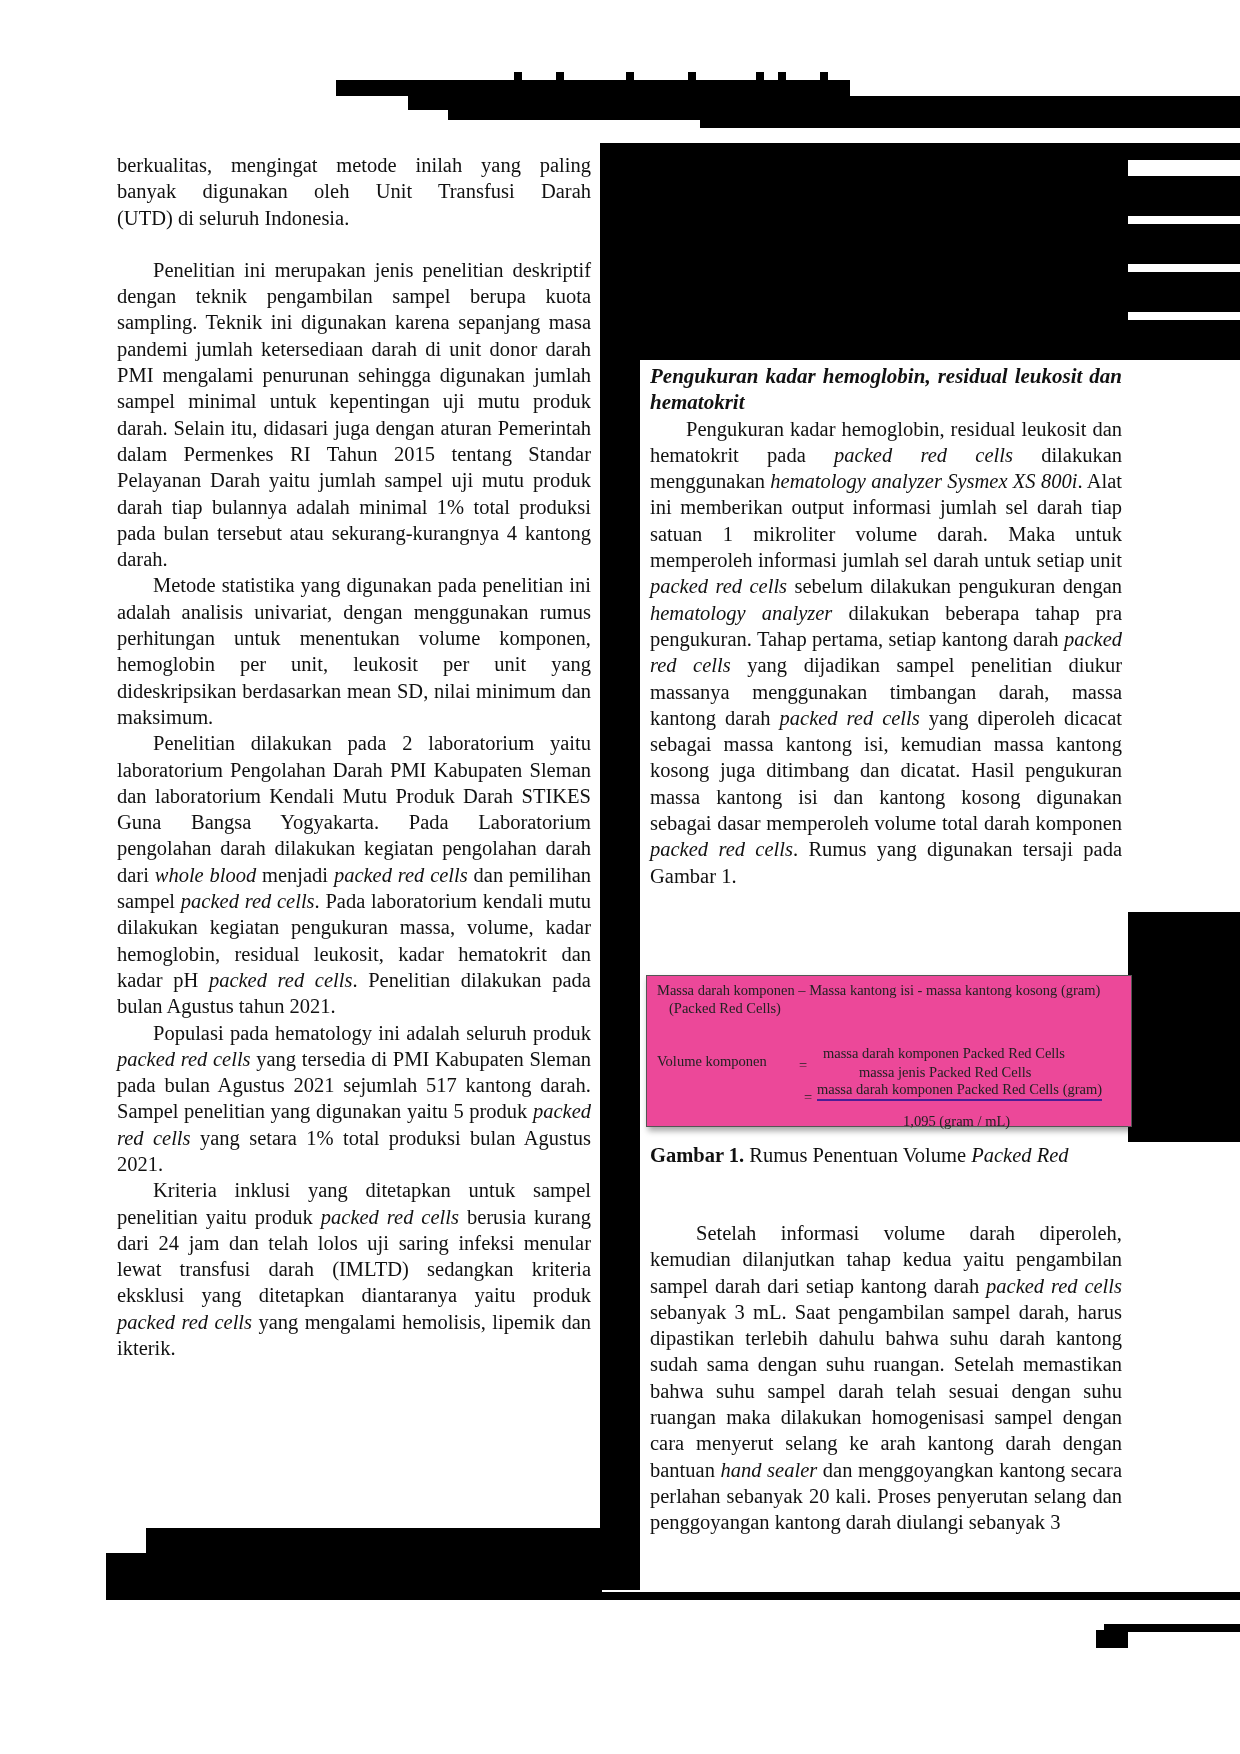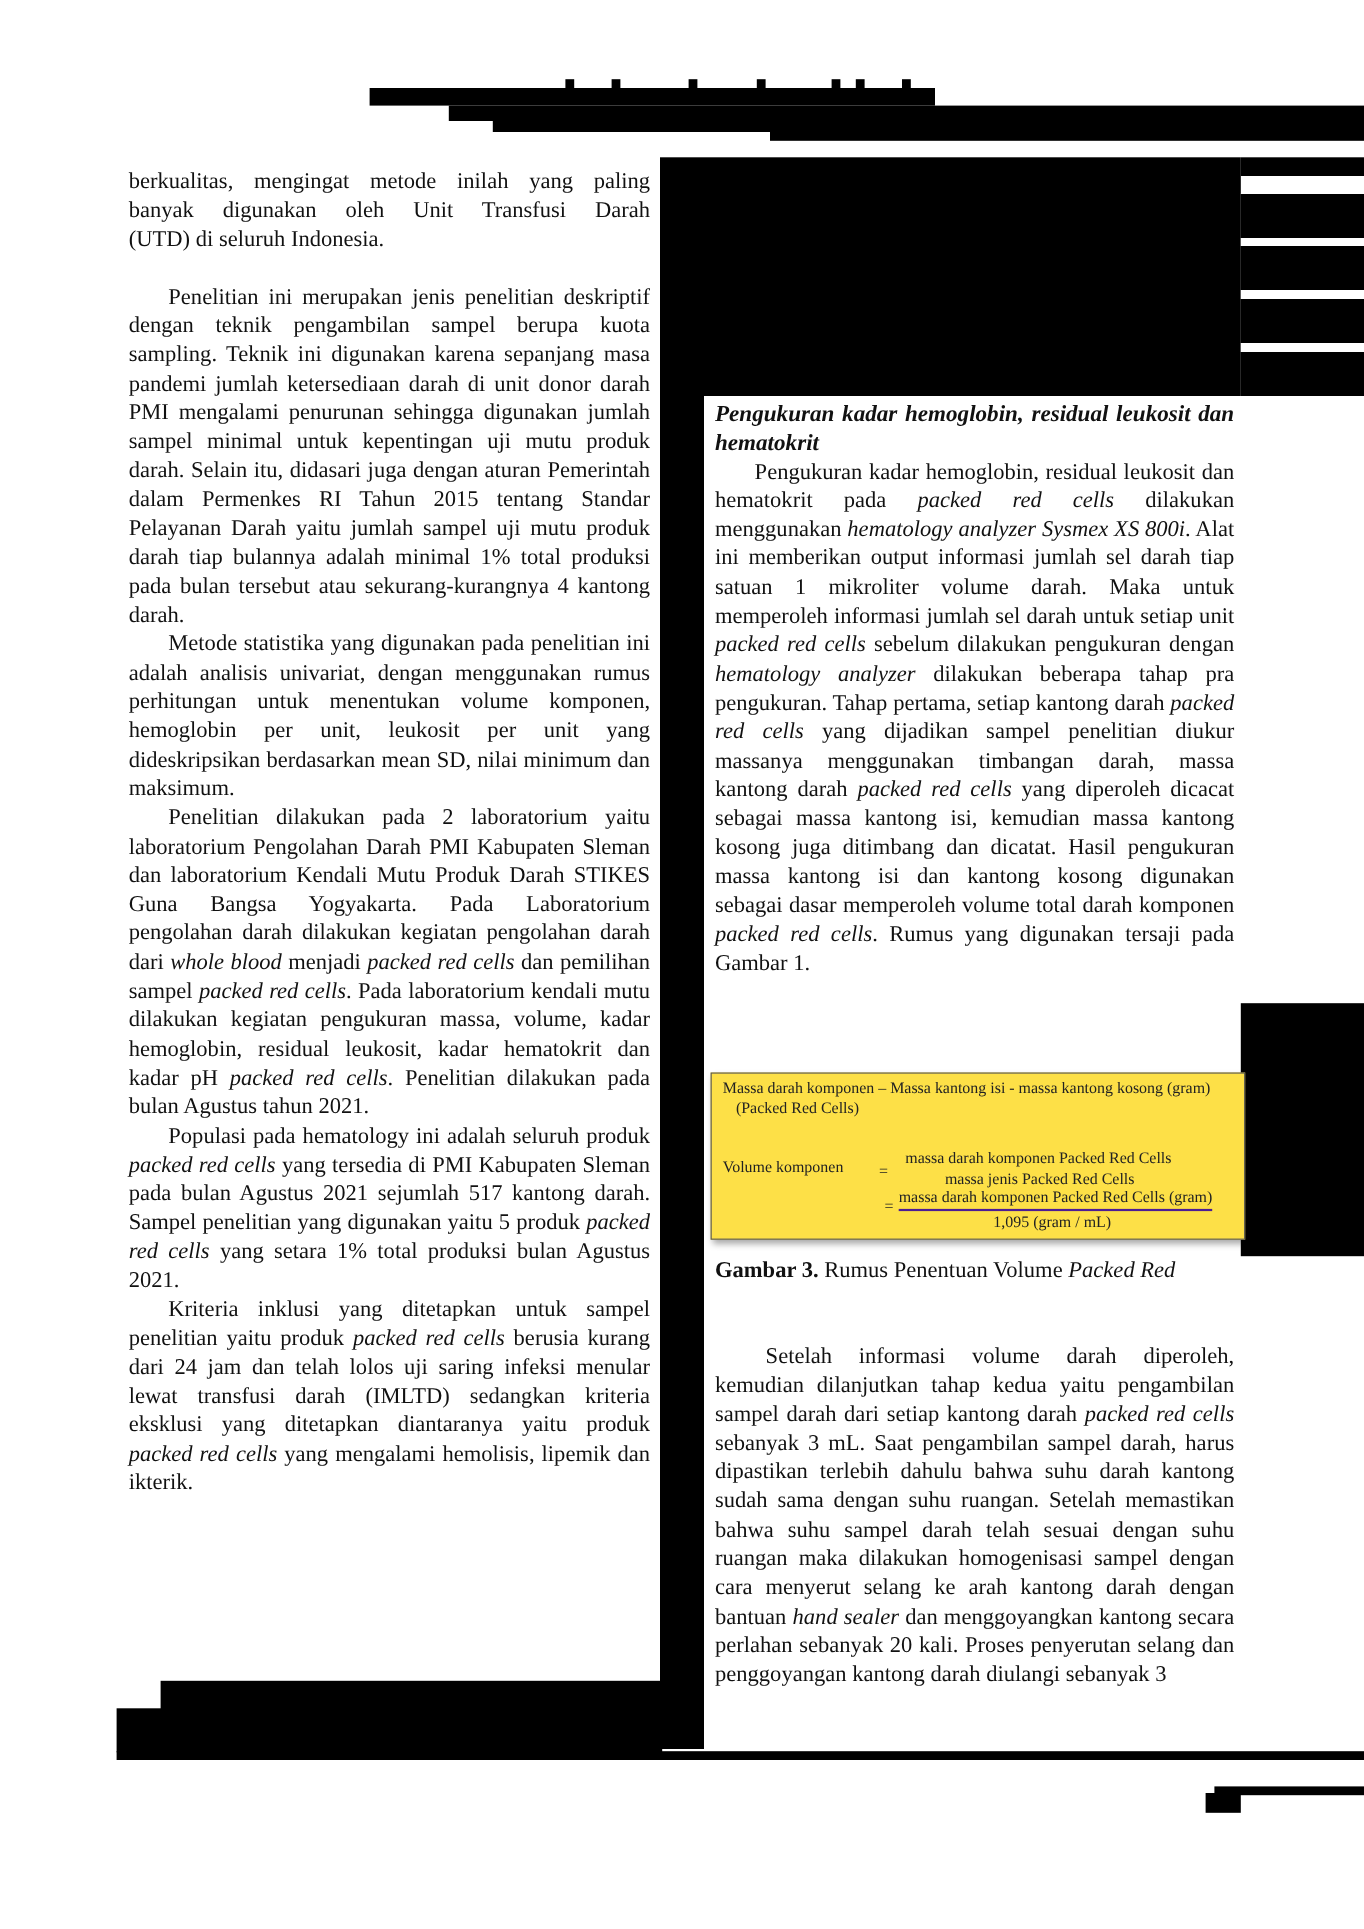--- a/index.html
+++ b/index.html
@@ -6,30 +6,30 @@
   body{width:1240px;height:1754px;position:relative;overflow:hidden;font-family:"Liberation Serif","DejaVu Serif",serif;color:#111;}
   .redact{position:absolute;background:#000;}
   .col{position:absolute;font-size:20.5px;line-height:26.3px;text-align:justify;}
   .col p{margin:0;}
   .col .ind{text-indent:36px;}
   .col .line{display:block;text-align:justify;text-align-last:justify;white-space:nowrap;}
   .col .last{text-align-last:left;}
   .h2{font-weight:bold;font-size:21px;margin:0;}
   .h3{font-weight:bold;font-size:21px;margin:0;line-height:26.3px;}
   i{font-style:italic;}
-  .figure{position:absolute;left:646px;top:975px;width:484px;height:150px;border:1px solid #555;box-shadow:2px 4px 6px rgba(0,0,0,0.35);background:#fde047;font-size:14.5px;line-height:18px;color:#222;}
+  .figure{position:absolute;left:646px;top:975px;width:484px;height:150px;border:1px solid #555;box-shadow:2px 4px 6px rgba(0,0,0,0.35);background:#ec4899;font-size:14.5px;line-height:18px;color:#222;}
   .figure .l1{position:absolute;left:10px;top:5px;white-space:nowrap;}
   .figure .l2{position:absolute;left:22px;top:23px;}
   .figure .vol{position:absolute;left:10px;top:76px;}
   .figure .eq1{position:absolute;left:152px;top:80px;}
   .figure .num1{position:absolute;left:176px;top:68px;}
   .figure .den1{position:absolute;left:212px;top:87px;}
   .figure .eq2{position:absolute;left:157px;top:112px;}
   .figure .num2{position:absolute;left:170px;top:104px;border-bottom:2px solid #4c1d95;padding-bottom:1px;}
-  .figure .den2{position:absolute;left:256px;top:126px;}
+  .figure .den2{position:absolute;left:256px;top:136px;}
   .caption{position:absolute;left:650px;top:1142px;width:478px;font-size:20.5px;line-height:26.3px;}
   .caption .cells{display:block;padding-left:118px;}
 </style>
 </head>
 <body>
 
 <div class="redact" style="left:336px;top:80px;width:514px;height:16px;"></div>
 <div class="redact" style="left:514px;top:72px;width:8px;height:10px;"></div>
 <div class="redact" style="left:556px;top:72px;width:8px;height:10px;"></div>
 <div class="redact" style="left:626px;top:72px;width:8px;height:10px;"></div>
@@ -77,18 +77,18 @@
   <span class="vol">Volume komponen</span>
   <span class="eq1">=</span>
   <span class="num1">massa darah komponen Packed Red Cells</span>
   <span class="den1">massa jenis Packed Red Cells</span>
   <span class="eq2">=</span>
   <span class="num2">massa darah komponen Packed Red Cells (gram)</span>
   <span class="den2">1,095 (gram / mL)</span>
 </div>
 
 <div class="caption">
-  <b>Gambar 3.</b><span> Rumus Penentuan Volume </span><i>Packed Red</i>
+  <b>Gambar 1.</b><span> Rumus Penentuan Volume </span><i>Packed Red</i>
 </div>
 
 <div class="col" style="left:650px;top:1220px;width:472px;">
   <p class="ind" style="text-indent:46px;"><span>Setelah informasi volume darah diperoleh, kemudian dilanjutkan tahap kedua yaitu pengambilan sampel darah dari setiap kantong darah </span><i>packed red cells</i><span> sebanyak 3 mL. Saat pengambilan sampel darah, harus dipastikan terlebih dahulu bahwa suhu darah kantong sudah sama dengan suhu ruangan. Setelah memastikan bahwa suhu sampel darah telah sesuai dengan suhu ruangan maka dilakukan homogenisasi sampel dengan cara menyerut selang ke arah kantong darah dengan bantuan </span><i>hand sealer</i><span> dan menggoyangkan kantong secara perlahan sebanyak 20 kali. Proses penyerutan selang dan penggoyangan kantong darah diulangi sebanyak 3</span></p>
 </div>
 
 </body></html>

